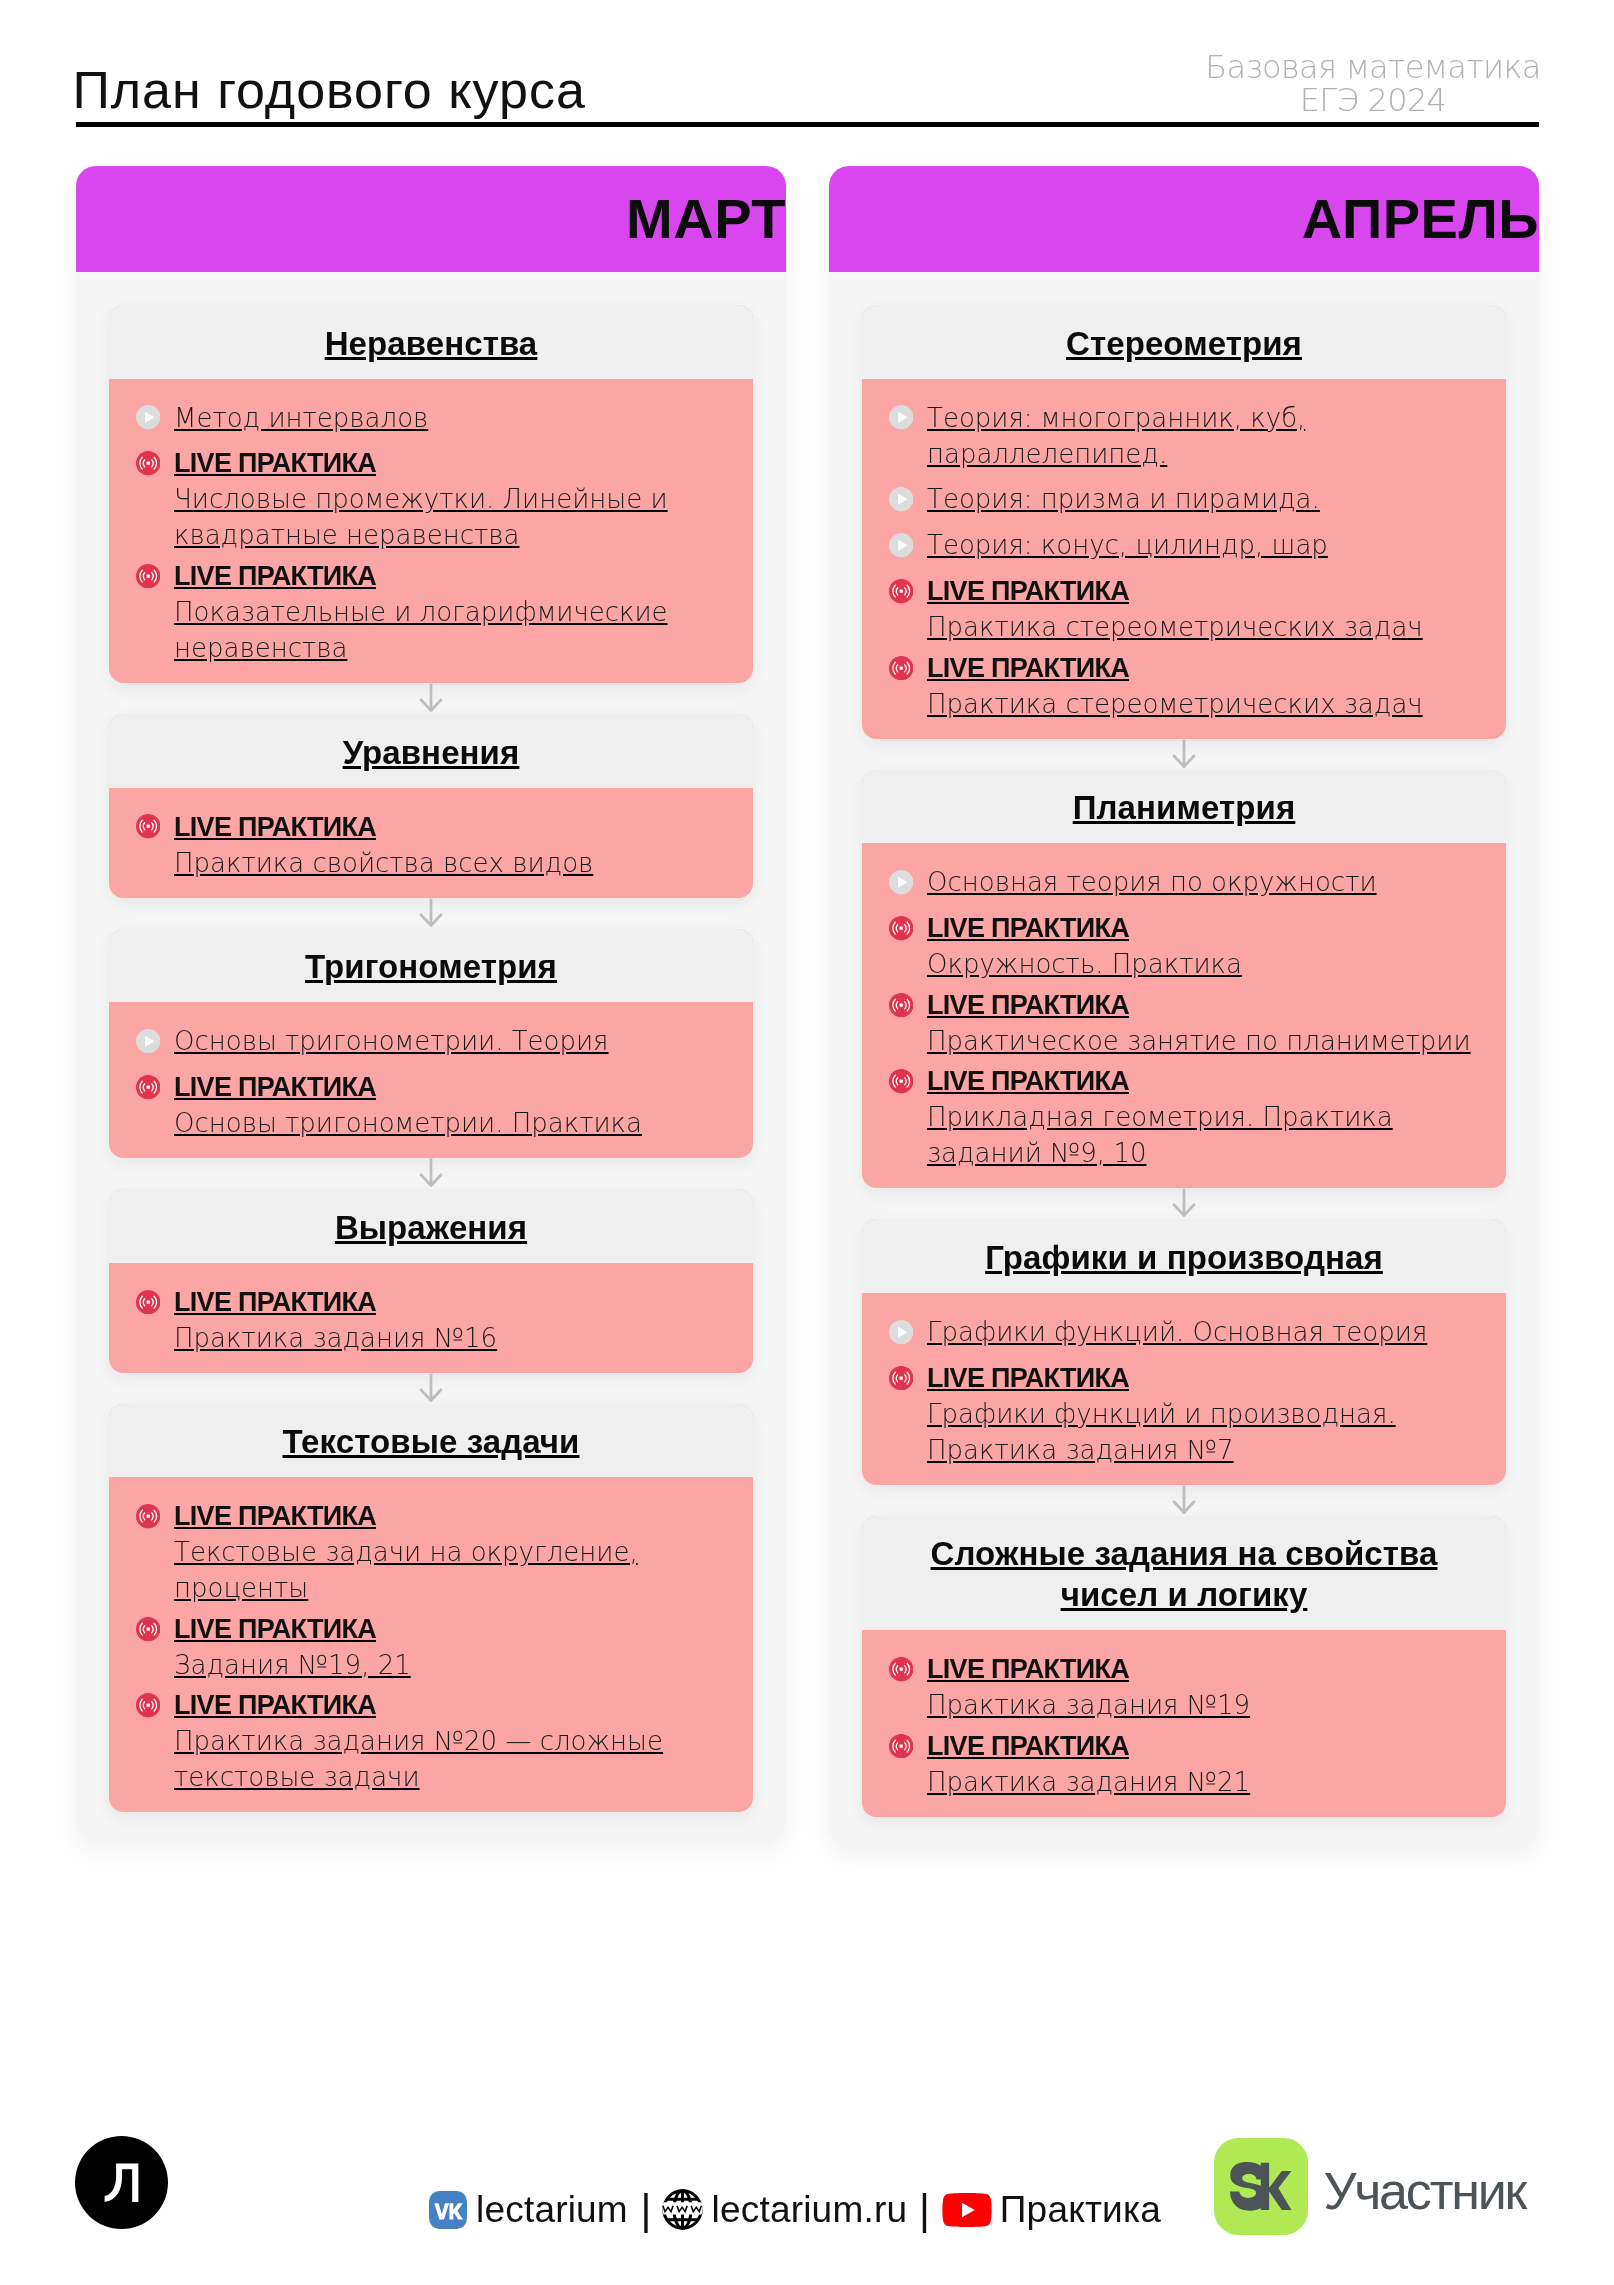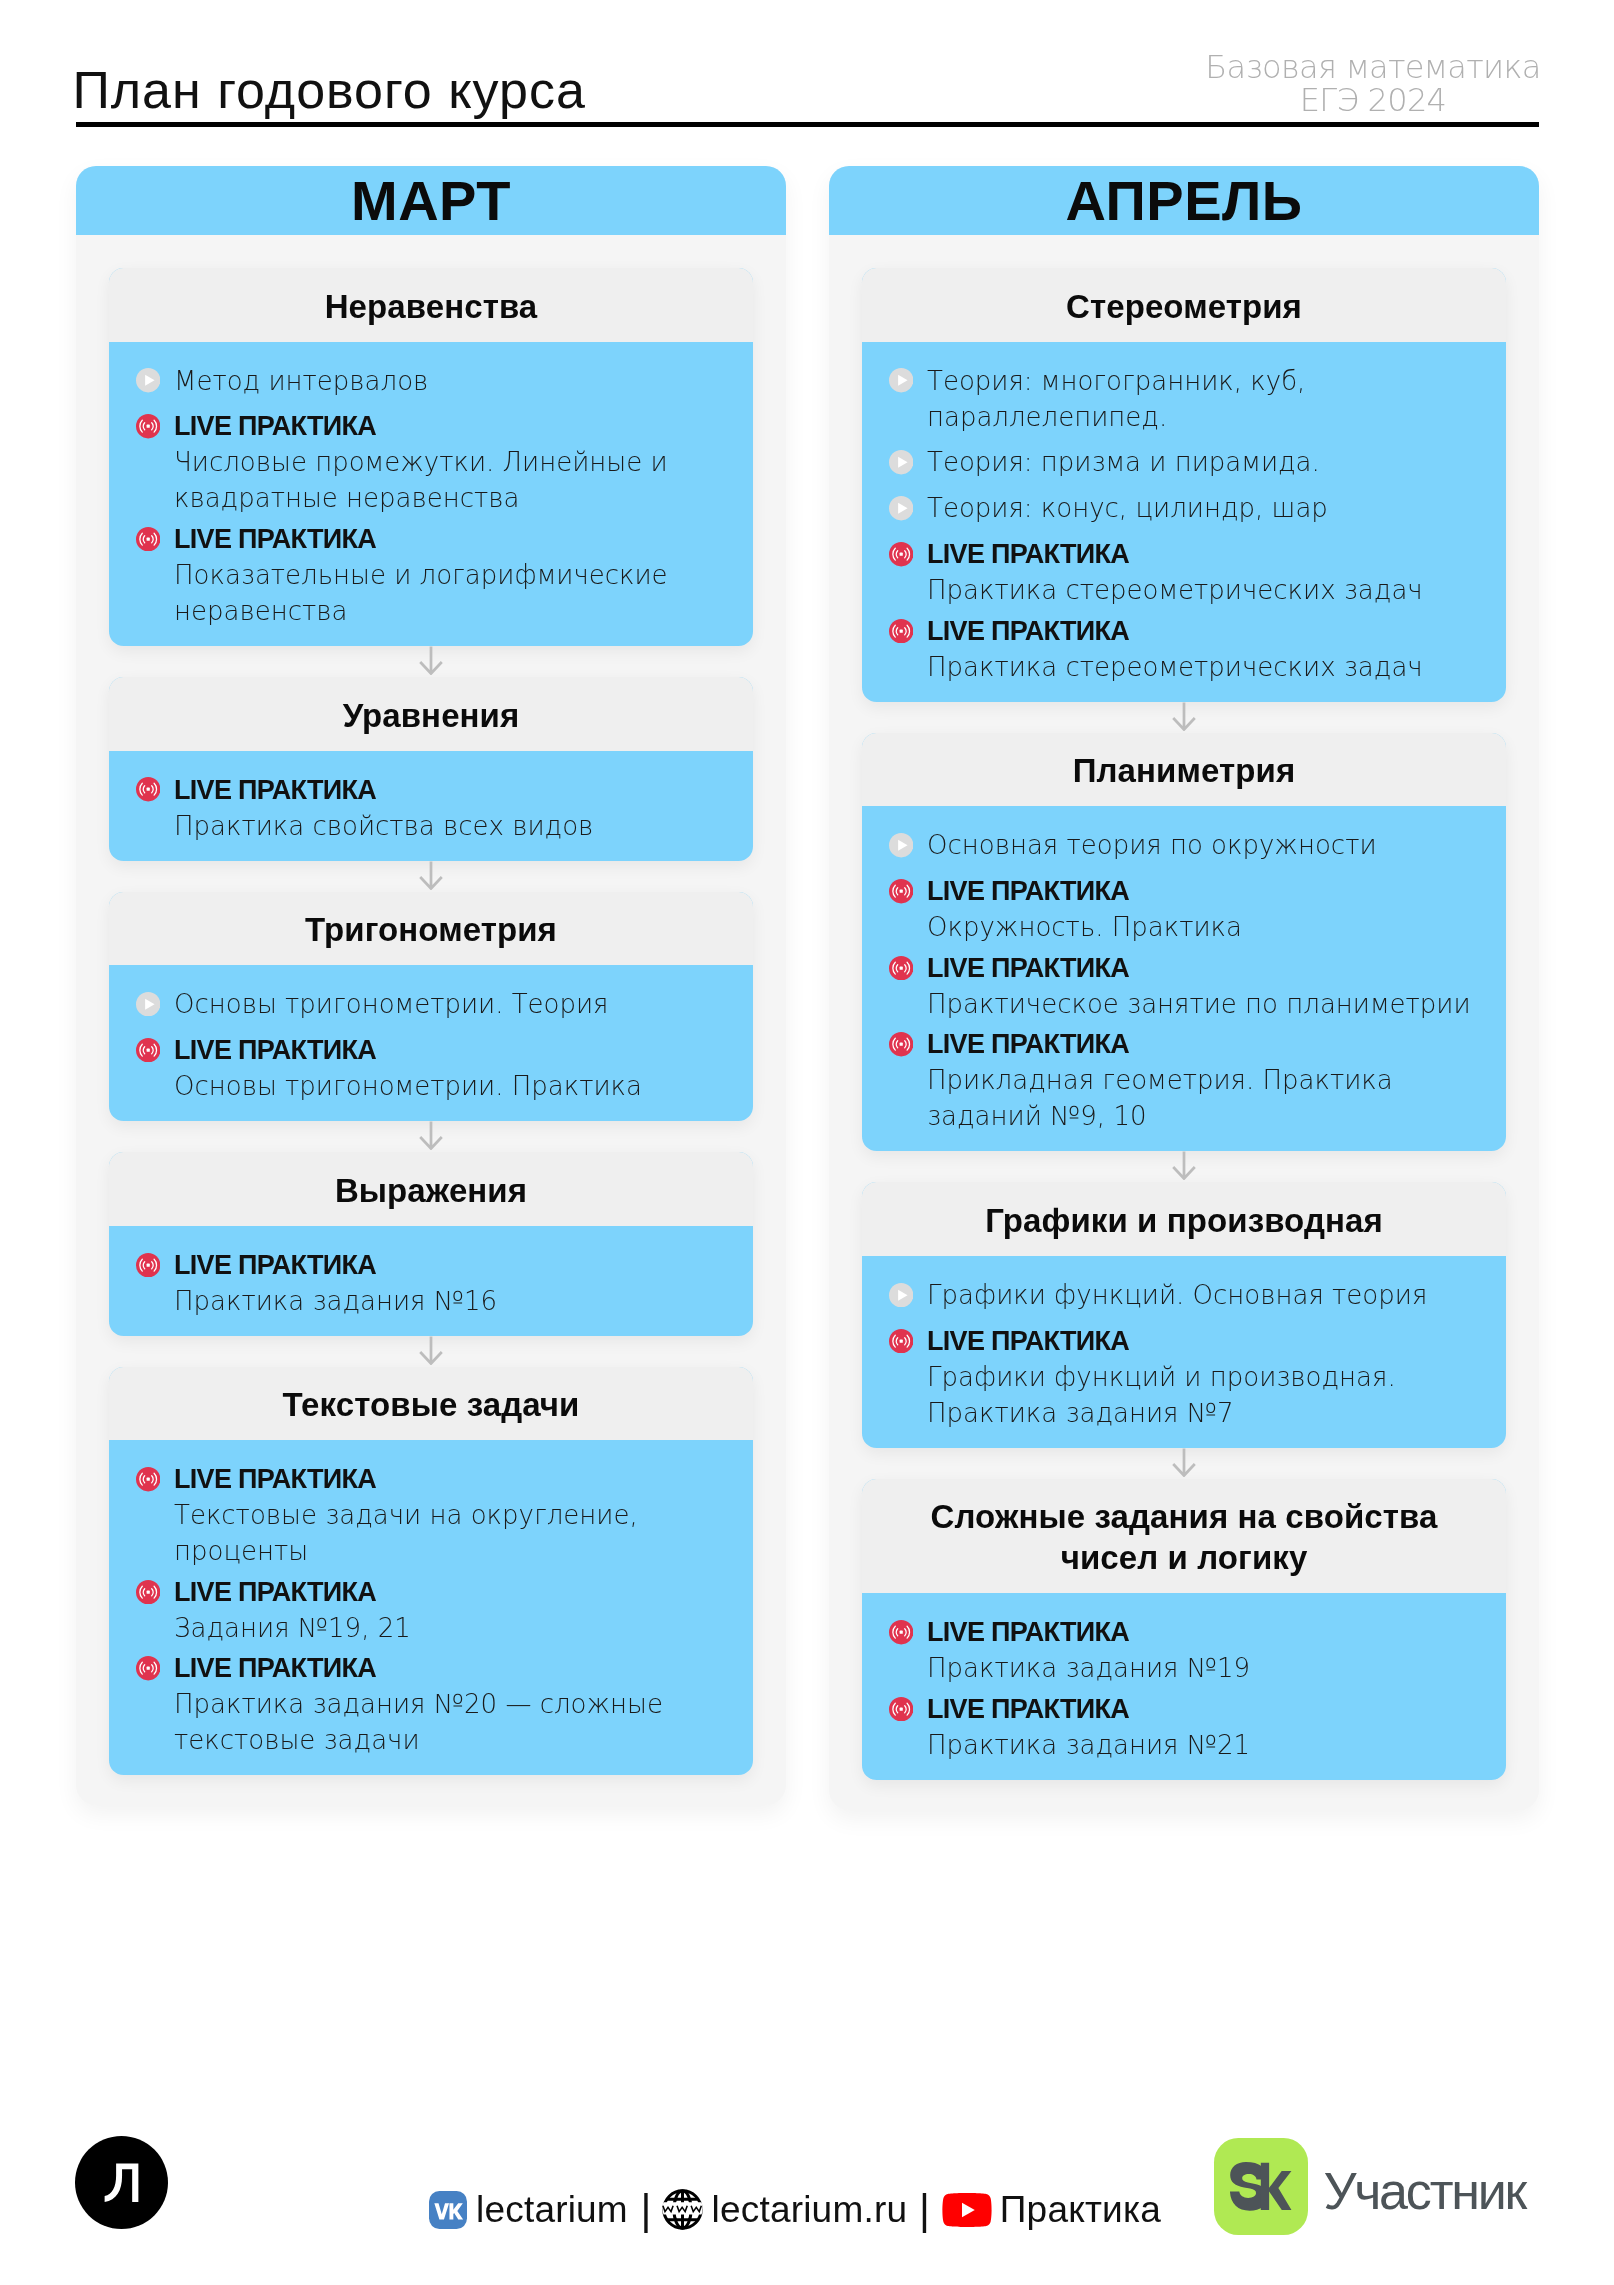--- a/index.html
+++ b/index.html
@@ -14,29 +14,29 @@
              font-weight:400;color:#111;white-space:nowrap;}
   .hdr-sub{position:absolute;left:1116px;top:51px;width:362px;text-align:center;white-space:nowrap;font-size:32px;
            line-height:33px;font-weight:200;color:#b0b0b0;letter-spacing:-0.7px;}
   .hdr-rule{position:absolute;left:0;top:122px;width:1463px;height:4.5px;background:#000;}
 
   
   .col{position:absolute;top:166px;width:710px;border-radius:20px;background:#f5f5f5;
        box-shadow:0 9px 23.5px rgba(0,0,0,.055);}
   .col-left{left:76px;}
   .col-right{left:829px;}
-  .month{height:69px;border-radius:20px 20px 0 0;background:#7dd3fc;
-         display:flex;align-items:center;justify-content:center;}
+  .month{height:106px;border-radius:20px 20px 0 0;background:#d946ef;
+         display:flex;align-items:center;justify-content:flex-end;}
   .month-label{font-size:56px;font-weight:700;color:#0b0b0b;line-height:56px;
                font-family:"Liberation Sans",sans-serif;letter-spacing:0.5px;}
   .col-body{padding:33px 33px 30px 33px;}
 
   
-  .card{background:#7dd3fc;border-radius:14.5px;overflow:hidden;
-        box-shadow:0 5.4px 16.3px rgba(0,0,0,.06);}
+  .card{background:#fca5a5;border-radius:14.5px;overflow:hidden;
+        box-shadow:0 5.4px 16.3px rgba(0,0,0,.06);text-decoration:underline;}
   .card-head{background:#efefef;padding:17.6px 27px 15px;text-align:center;}
   .card-head-title{font-size:33px;line-height:41px;font-weight:700;color:#0b0b0b;
                    font-family:"Liberation Sans",sans-serif;letter-spacing:0.1px;}
   .card-body{padding:21px 27px 17px 27px;}
 
   
   .item{position:relative;padding-left:38px;}
   .item + .item{margin-top:4.5px;}
   .item.vid{padding-bottom:5.4px;}
   .ico{position:absolute;left:-0.5px;top:5.9px;width:24.4px;height:24.4px;}

